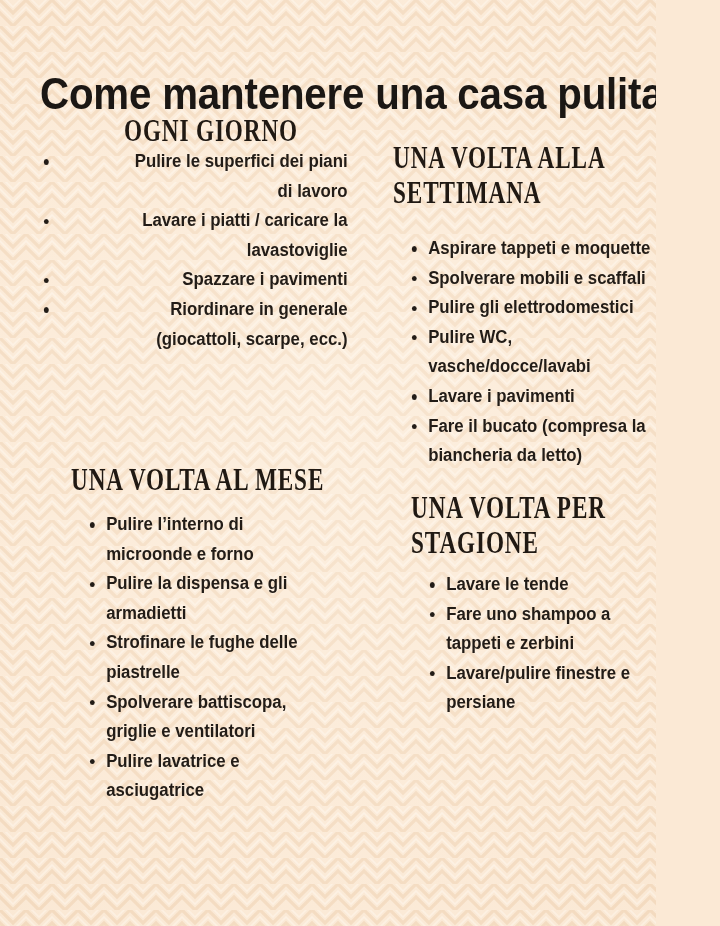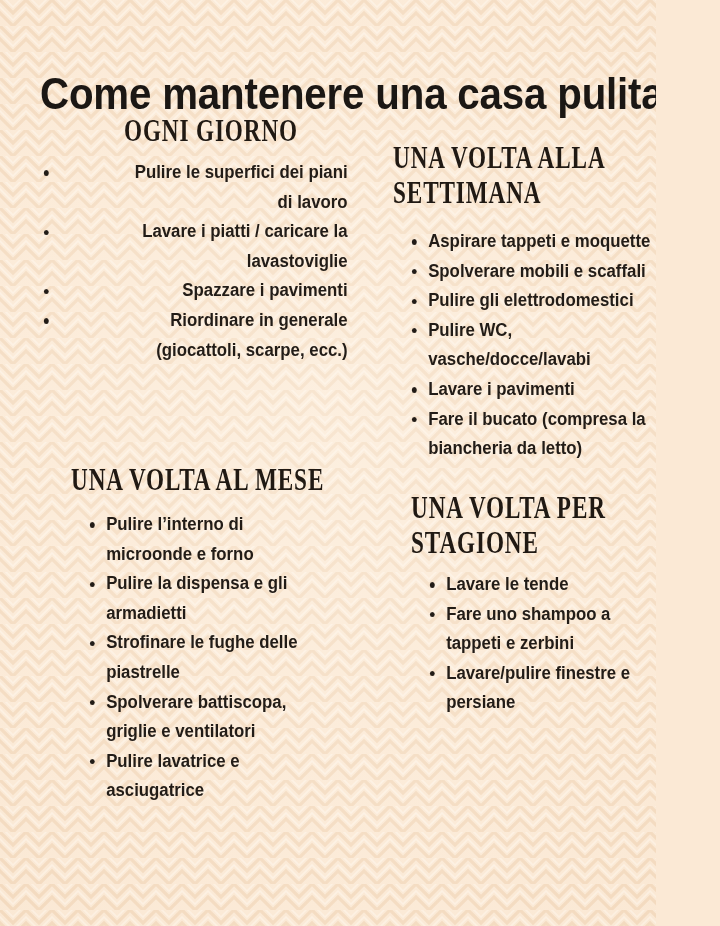--- a/index.html
+++ b/index.html
@@ -103,24 +103,24 @@
     left: 2px;
     top: 12.4px;
     width: 5.2px;
     height: 5.2px;
     border-radius: 50%;
     background: #221c17;
   }
 
   
   #sec-daily        { left: 42px;  top: 112px; width: 320px; text-align: right; }
-  #sec-daily  .bullet-list { margin-top: 12px; }
+  #sec-daily  .bullet-list { margin-top: 1px; }
 
   #sec-weekly       { left: 393px; top: 140px; width: 300px; }
-  #sec-weekly .bullet-list { margin-top: 21px; margin-left: 17px; }
+  #sec-weekly .bullet-list { margin-top: 28px; margin-left: 17px; }
 
   #sec-monthly      { left: 71px;  top: 461px; width: 320px; }
   #sec-monthly .bullet-list { margin-top: 15px; margin-left: 17px; }
 
   #sec-seasonal     { left: 411px; top: 490px; width: 300px; }
   #sec-seasonal .bullet-list { margin-top: 14px; margin-left: 17px; }
 
   .section-heading.two-line { line-height: 33px; }
 </style>
 </head>

